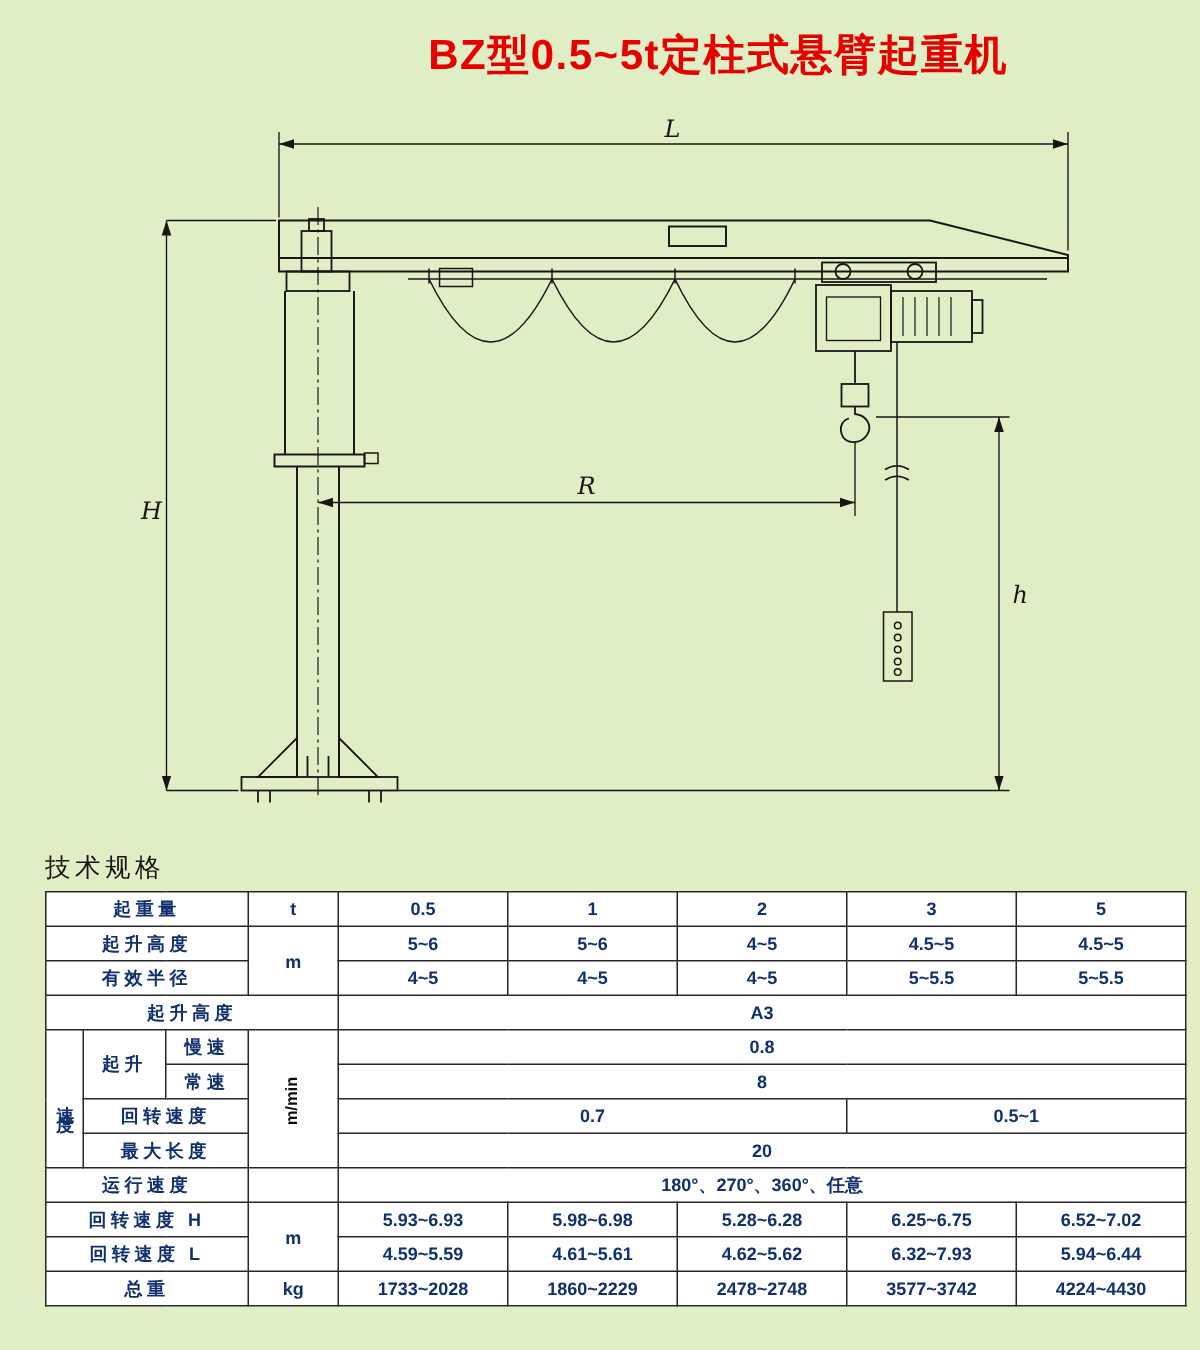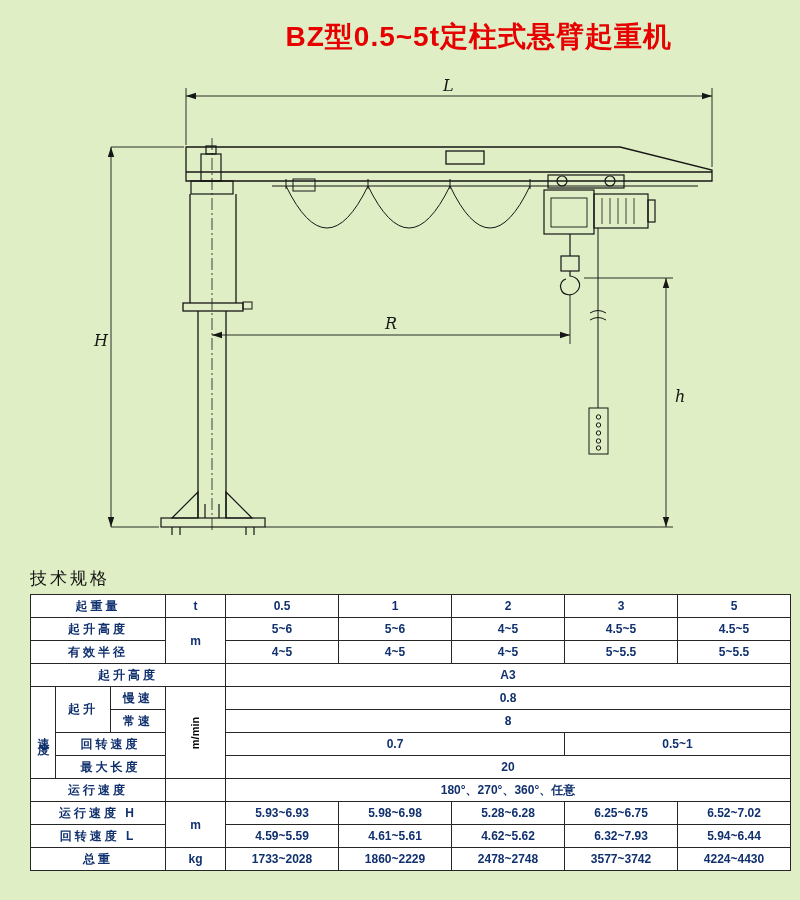--- a/index.html
+++ b/index.html
@@ -232,21 +232,21 @@
     <tr>
       <td colspan="2" class="lbl">最大长度</td>
       <td colspan="5" class="val">20</td>
     </tr>
     <tr>
       <td colspan="3" class="lbl">运行速度</td>
       <td class="unit"></td>
       <td colspan="5" class="val">180°、270°、360°、任意</td>
     </tr>
     <tr>
-      <td colspan="3" class="lbl">运行速度 H</td>
+      <td colspan="3" class="lbl">回转速度 H</td>
       <td class="unit" rowspan="2">m</td>
       <td class="val">5.93~6.93</td>
       <td class="val">5.98~6.98</td>
       <td class="val">5.28~6.28</td>
       <td class="val">6.25~6.75</td>
       <td class="val">6.52~7.02</td>
     </tr>
     <tr>
       <td colspan="3" class="lbl">回转速度 L</td>
       <td class="val">4.59~5.59</td>

